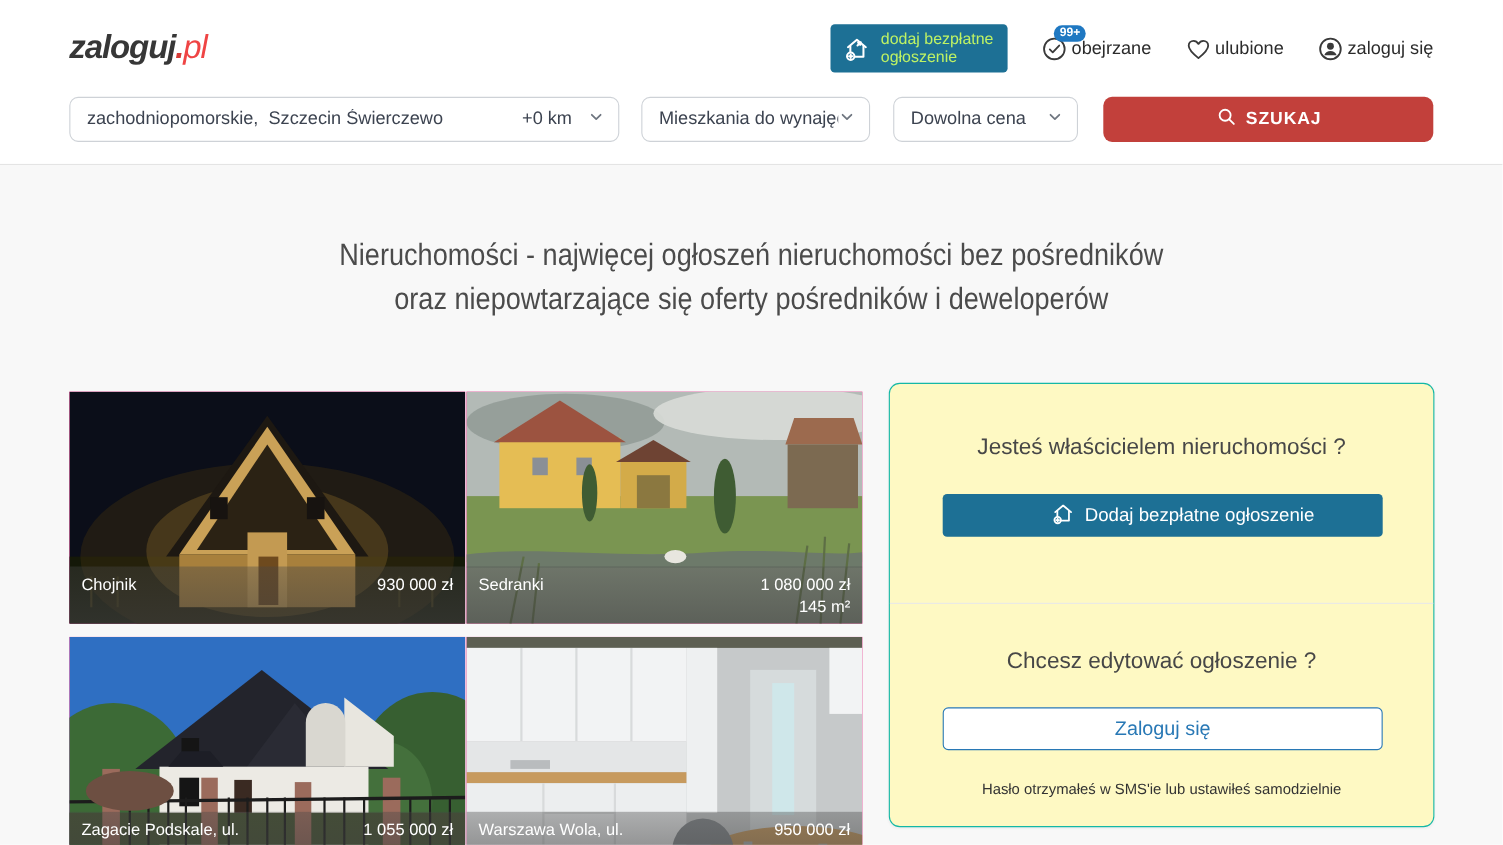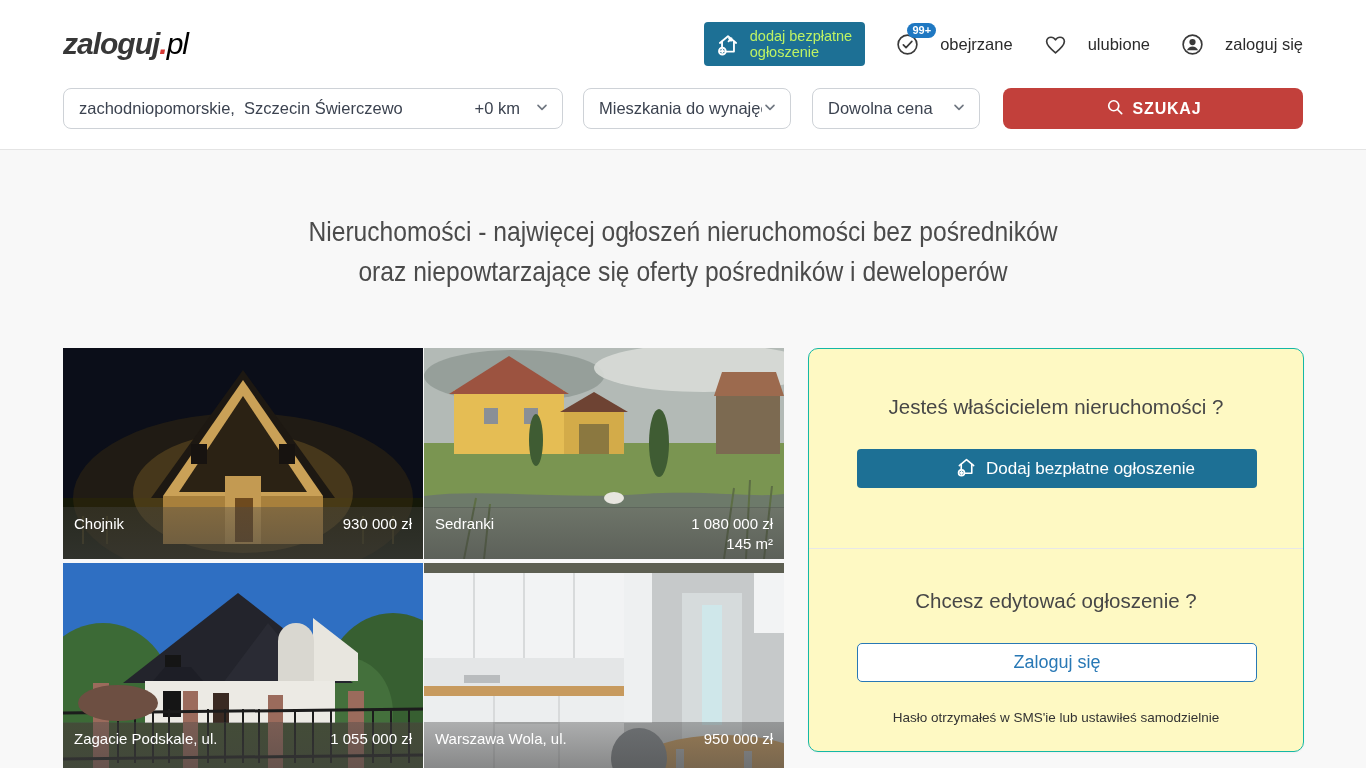--- a/index.html
+++ b/index.html
@@ -5,28 +5,28 @@
   * { margin:0; padding:0; box-sizing:border-box; }
   html,body { width:1366px; height:768px; overflow:hidden; background:#ffffff;
               font-family:"Liberation Sans", sans-serif; color:#2e2e2e; }
   .container { width:1240px; margin:0 auto; }
 
   
   .topbar-inner { height:88px; display:flex; align-items:center; justify-content:space-between; }
   .logo { font-style:italic; font-size:30px; letter-spacing:-1px; cursor:pointer; white-space:nowrap; }
   .logo .lg-main { font-weight:800; color:#373737; }
   .logo .lg-dot  { font-weight:800; color:#d63a36; }
-  .logo .lg-tld  { font-weight:400; color:#000000; }
+  .logo .lg-tld  { font-weight:400; color:#ef4444; }
 
   .topbar-right { display:flex; align-items:center; gap:30px; }
   .btn-add-sm { display:flex; align-items:center; gap:9px; background:#1d7095; color:#bef264;
                 border:none; border-radius:4px; padding:6px 13px 6px 11px; cursor:pointer;
                 font-family:inherit; }
   .btn-add-sm .two-line { text-align:left; font-size:14.5px; line-height:16px; }
-  .nav-item { display:flex; align-items:center; gap:20px; font-size:16.5px; color:#2b2b2b; cursor:pointer; }
+  .nav-item { display:flex; align-items:center; gap:3px; font-size:16.5px; color:#2b2b2b; cursor:pointer; }
   .icon-wrap { position:relative; display:inline-flex; }
   .badge { position:absolute; top:-9px; right:-16px; background:#1f78c2; color:#fff;
            font-size:11px; font-weight:bold; padding:1.5px 5px; border-radius:8px; line-height:12px; }
 
   
   .searchbar { padding-bottom:20px; border-bottom:1px solid #e4e4e4; background:#fff; }
   .search-row { display:flex; align-items:center; }
   .combo { height:41px; background:#fff; border:1px solid #ced2d7; border-radius:8px;
            display:flex; align-items:center; padding:0 12px 0 15px; font-size:16.5px;
            color:#3c4350; cursor:pointer; }
@@ -44,21 +44,21 @@
   
   .main { background:#f8f8f8; min-height:600px; padding-top:62px; }
   h1 { text-align:center; font-weight:400; color:#4b4b4b; font-size:28px; line-height:40px;
        transform:scaleX(0.88); transform-origin:50% 50%; margin-bottom:56px; }
   h1 span { display:block; }
 
   .content { display:flex; gap:24px; align-items:flex-start; }
 
   
   .grid { width:721px; display:grid; grid-template-columns:360px 360px; gap:4px 1px; }
-  .card { position:relative; width:360px; height:211px; overflow:hidden; cursor:pointer; background:#ec4899; }
+  .card { position:relative; width:360px; height:211px; overflow:hidden; cursor:pointer; background:#ec4899;margin-top:8px; }
   .card svg.photo { display:block; width:360px; height:211px; }
   .overlay { position:absolute; left:0; right:0; bottom:0; height:52px;
              background:linear-gradient(180deg, rgba(70,70,70,0.38), rgba(66,66,66,0.62));
              color:#fff; font-size:15px; padding:7px 11px 0 11px; }
   .ov-line1 { display:flex; justify-content:space-between; line-height:20px; }
   .ov-area { text-align:right; line-height:20px; }
 
   
   .sidebox { width:496px; background:#fef9c3; border:1px solid #14b8a6; border-radius:10px;
              box-shadow:0 1px 2px rgba(0,0,0,0.04); padding:0; }

